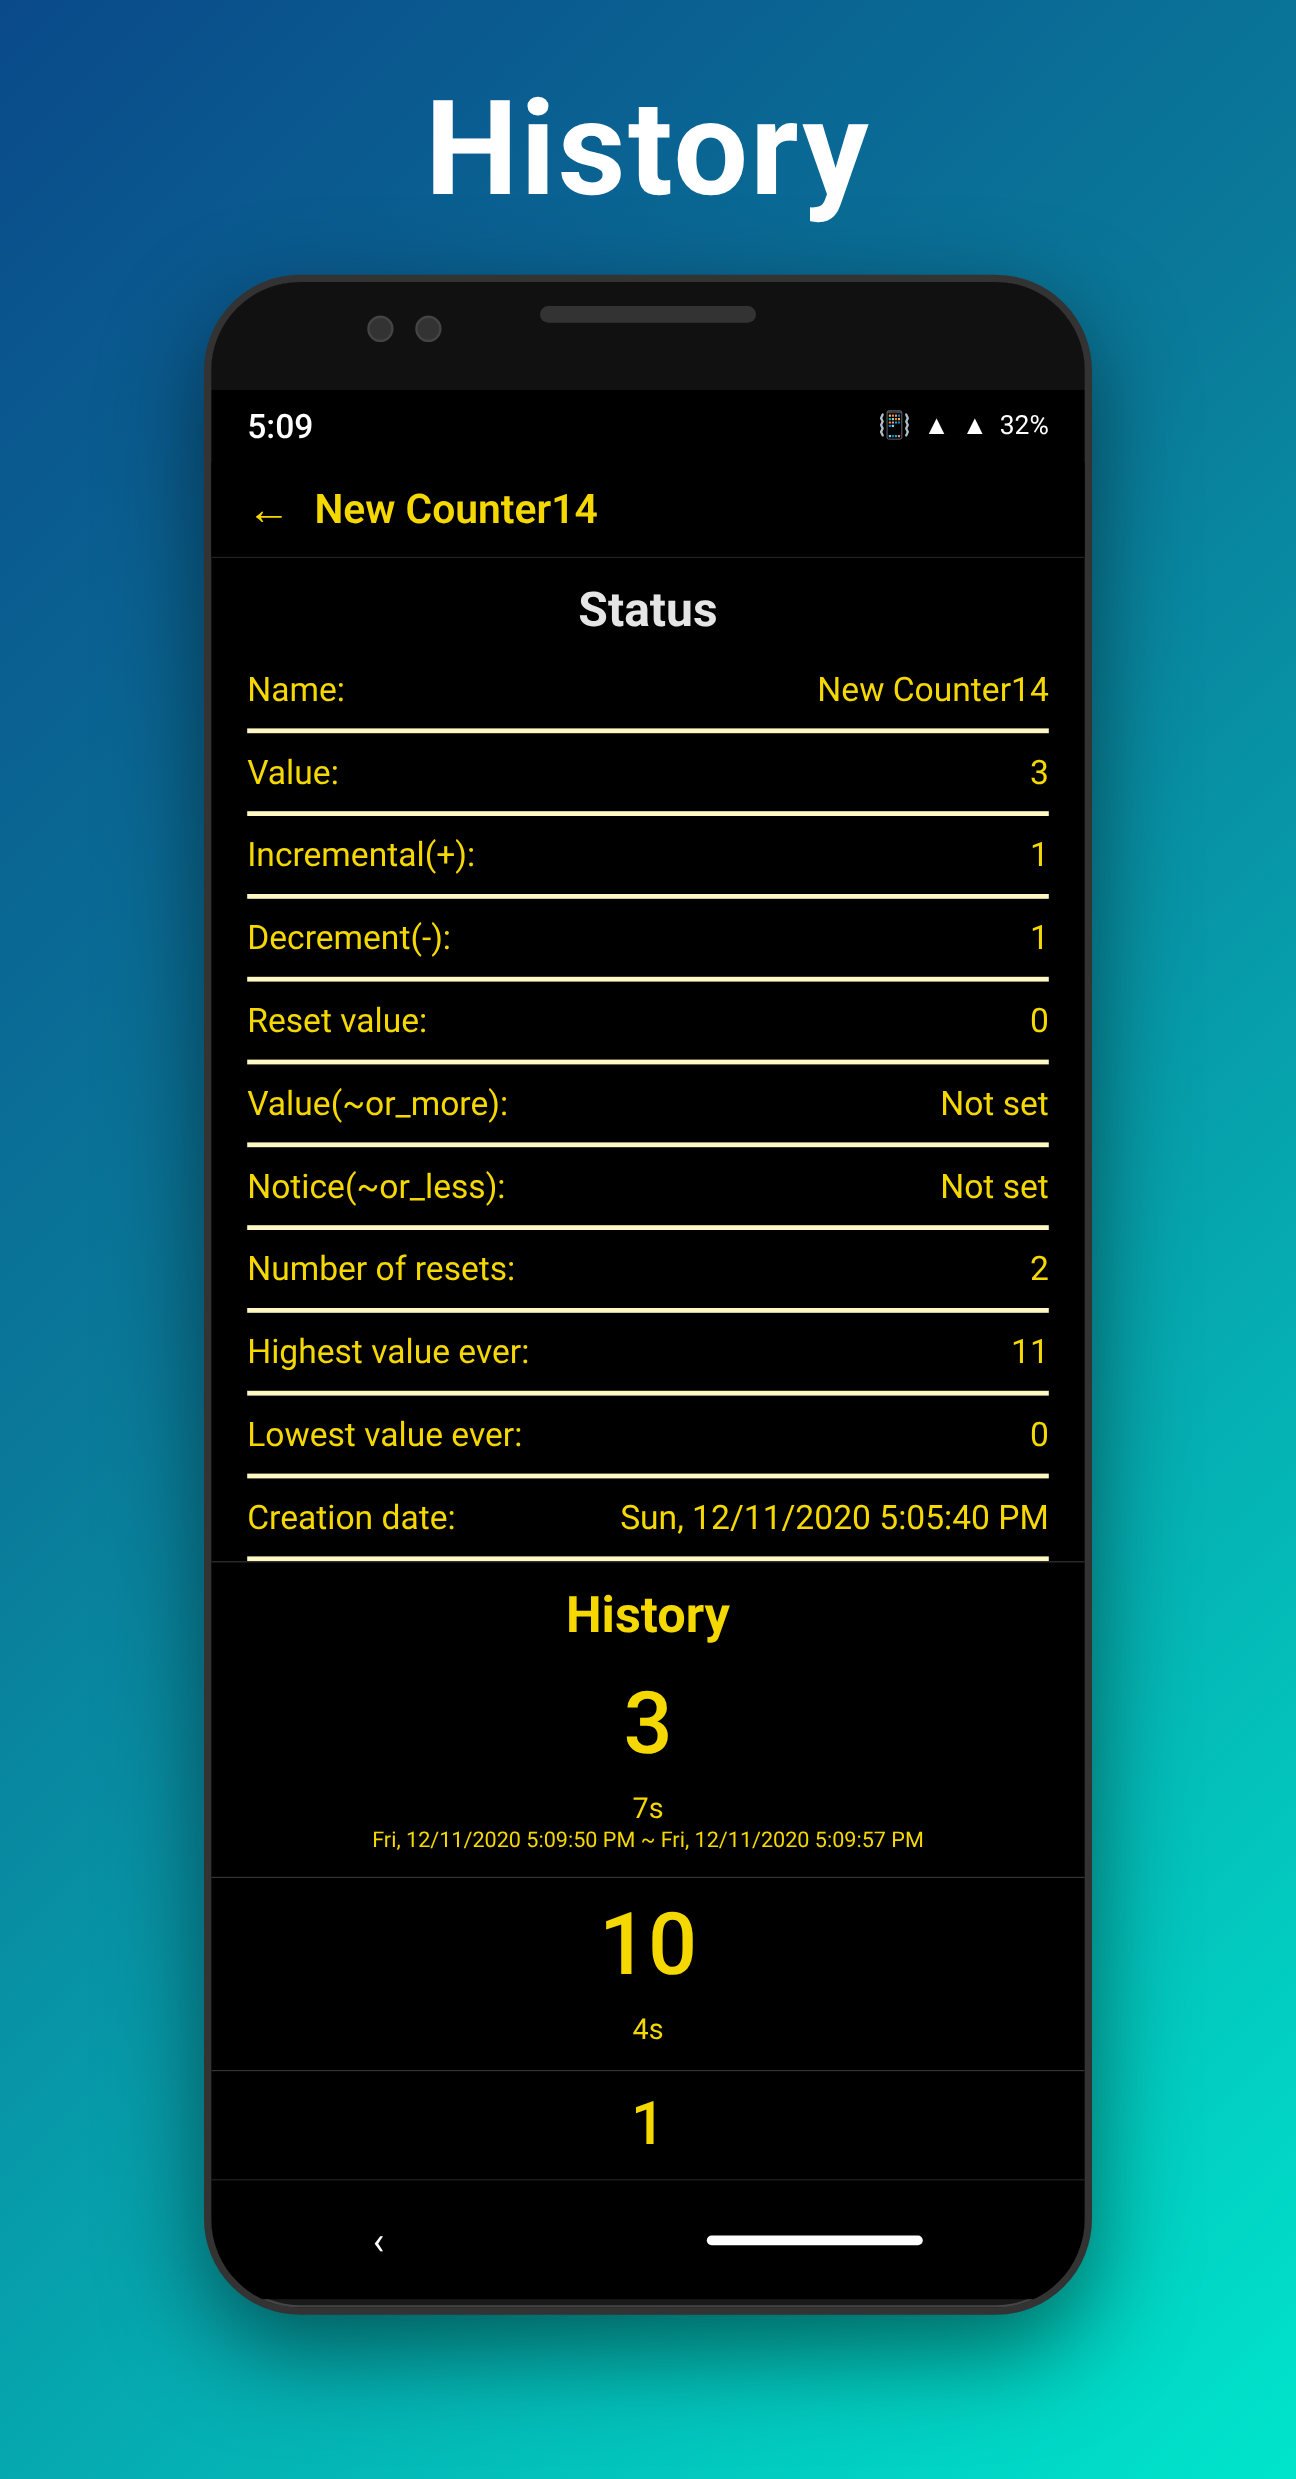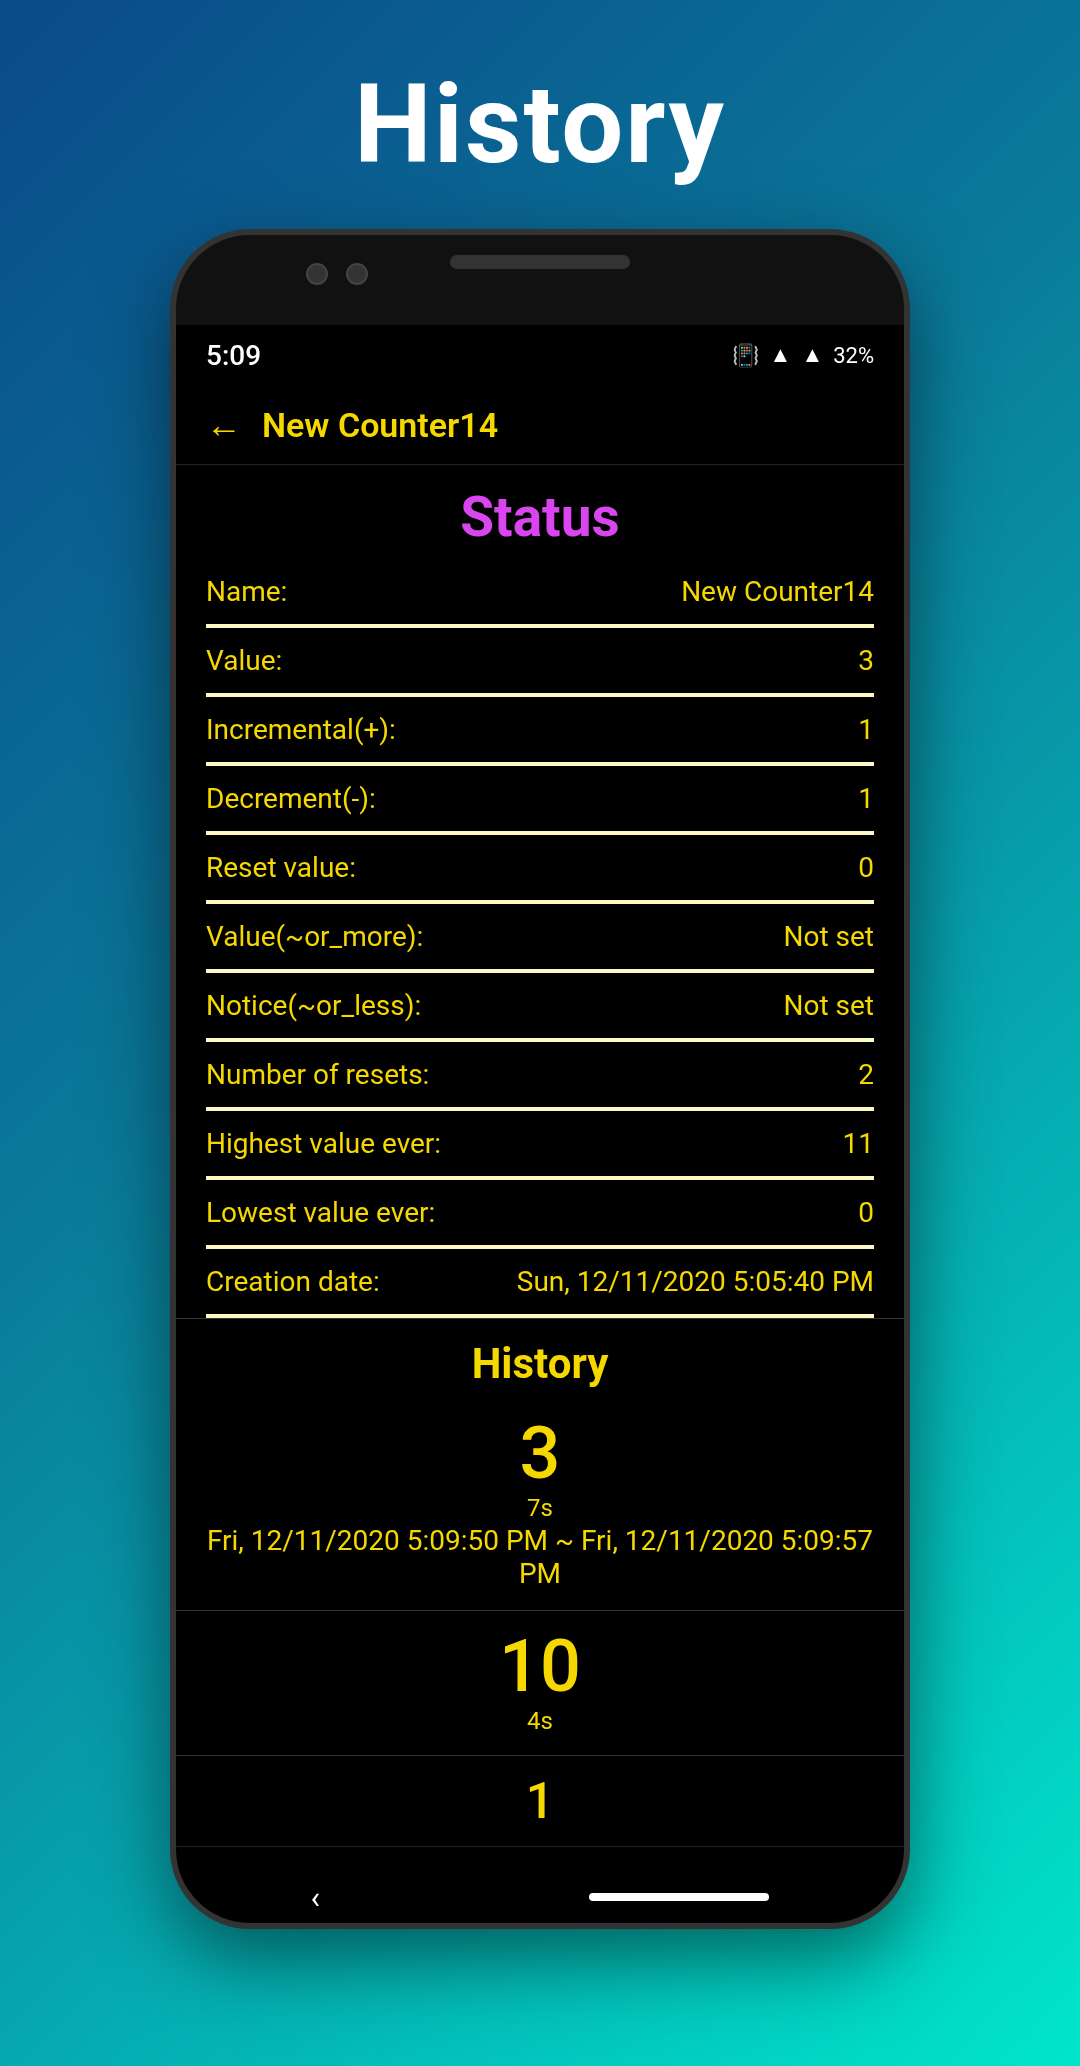--- a/index.html
+++ b/index.html
@@ -145,22 +145,22 @@
     }
 
     .counter-title {
       color: #f5d800;
       font-size: 34px;
       font-weight: 600;
     }
 
     
     .section-title {
-      color: #d946ef;
-      font-size: 55px;
+      color: #e5e5e5;
+      font-size: 40px;
       font-weight: 700;
       text-align: center;
       padding: 20px 0 10px 0;
     }
 
     .status-table {
       width: 100%;
       padding: 0 30px;
     }
 
@@ -207,26 +207,26 @@
     .history-value {
       color: #f5d800;
       font-size: 72px;
       font-weight: 500;
       line-height: 1;
     }
 
     .history-duration {
       color: #f5d800;
       font-size: 24px;
-      margin-top: 4px;
+      margin-top: 20px;
     }
 
     .history-timerange {
       color: #f5d800;
-      font-size: 28px;
+      font-size: 18px;
       margin-top: 2px;
     }
 
     
     .phone-bottom-bar {
       width: 100%;
       height: 100px;
       background: #000;
       display: flex;
       align-items: center;

